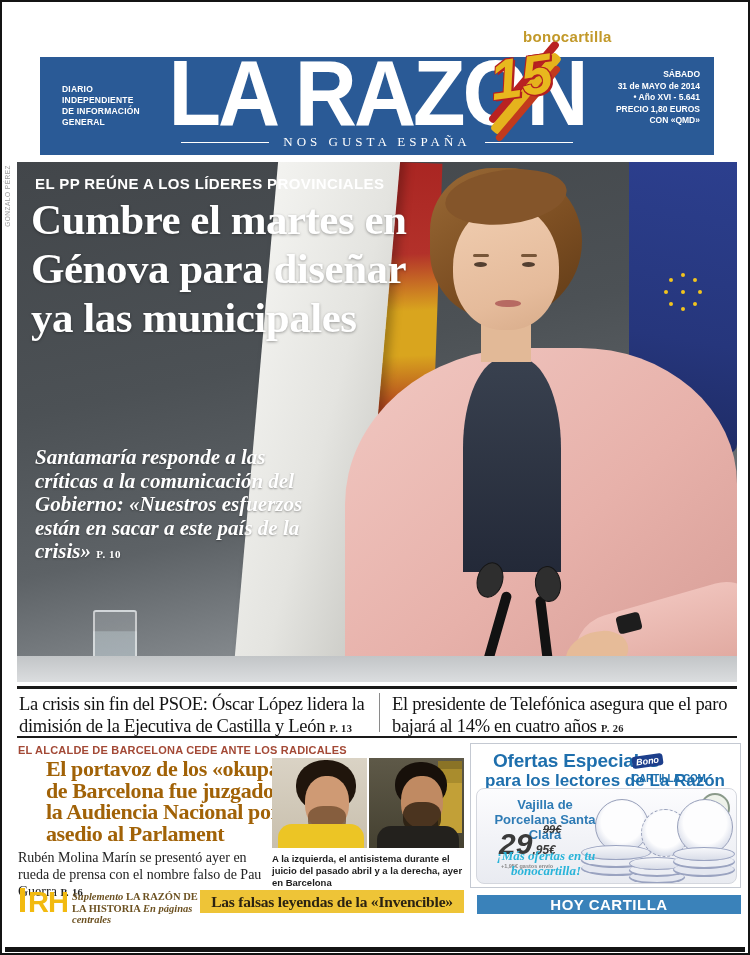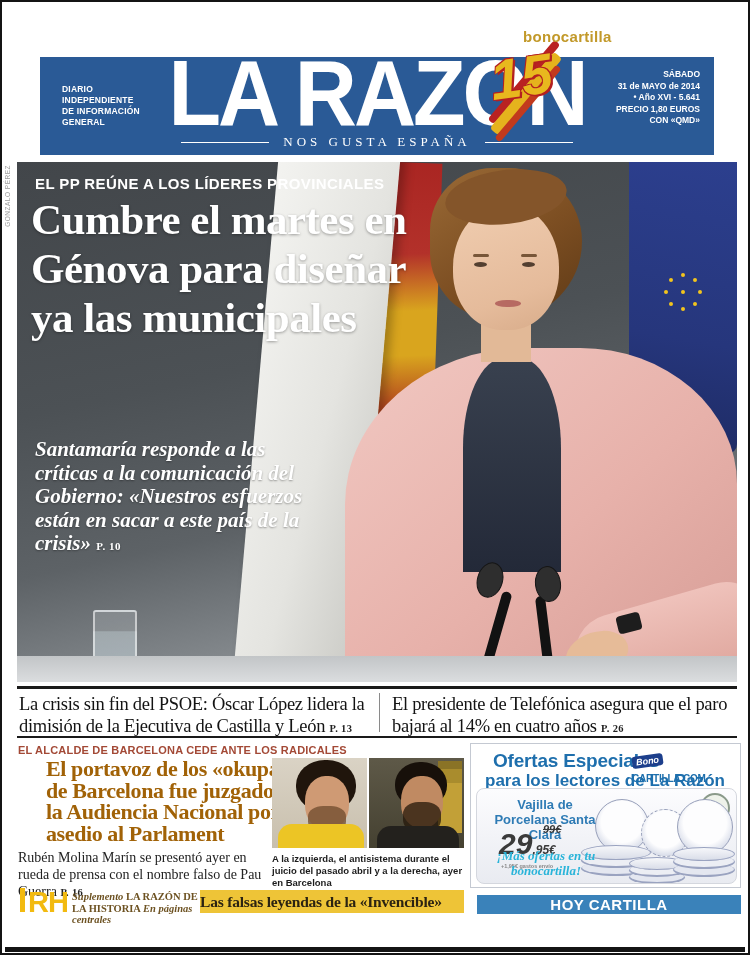--- a/index.html
+++ b/index.html
@@ -79,21 +79,21 @@
   .glass{position:absolute;left:76px;top:448px;width:40px;height:62px;
         border:2px solid rgba(255,255,255,.55);border-radius:3px 3px 6px 6px;
         background:linear-gradient(rgba(235,242,245,.18) 30%,rgba(215,228,233,.45) 32%,rgba(205,220,228,.5));}
   .table{position:absolute;left:0;bottom:0;width:100%;height:26px;
         background:linear-gradient(#c2c5c7,#dbdddf);}
   .kicker1{position:absolute;left:18px;top:13px;color:#fff;font-size:15px;font-weight:bold;
         letter-spacing:.4px;z-index:3;}
   .headline1{position:absolute;left:14px;top:33px;width:398px;color:#fff;z-index:3;
         font-family:"Liberation Serif",serif;font-weight:bold;font-size:43px;line-height:49px;
         letter-spacing:-.5px;text-shadow:0 1px 3px rgba(0,0,0,.35);}
-  .deck1{position:absolute;left:18px;top:276px;width:292px;color:#fff;z-index:3;
+  .deck1{position:absolute;left:18px;top:284px;width:292px;color:#fff;z-index:3;
         font-family:"Liberation Serif",serif;font-style:italic;font-weight:bold;
         font-size:21px;line-height:23.5px;text-shadow:0 1px 2px rgba(0,0,0,.35);}
   .pgref-w{font-size:11px;font-weight:bold;font-style:normal;letter-spacing:.5px;}
   
   .strip{position:absolute;left:15px;top:684px;width:720px;height:52px;box-sizing:border-box;
         border-top:3px solid #1a1a1a;border-bottom:2px solid #1a1a1a;display:flex;}
   .strip .col{font-family:"Liberation Serif",serif;font-size:18.5px;line-height:22px;
         color:#131313;letter-spacing:-.3px;padding-top:4px;}
   .strip .left{width:352px;padding-left:2px;}
   .strip .divider{width:1px;background:#8a8a8a;margin:4px 8px;}
@@ -166,21 +166,21 @@
         line-height:19px;}
   
   .rh{position:absolute;left:18px;top:886px;color:#f2ba10;font-weight:bold;font-size:29px;
         letter-spacing:-1px;line-height:28px;}
   .rh .bar{display:inline-block;width:5px;height:24px;background:#f2ba10;margin-right:3px;}
   .supp{position:absolute;left:70px;top:889px;width:126px;color:#6d5222;
         font-family:"Liberation Serif",serif;font-size:10.5px;line-height:11.5px;font-weight:bold;}
   .supp .it{font-style:italic;}
   .banner{position:absolute;left:198px;top:888px;width:264px;height:23px;background:#eec437;
         color:#2b2312;font-family:"Liberation Serif",serif;font-weight:bold;font-size:15.5px;
-        text-align:left;line-height:23px;letter-spacing:-.2px;}
+        text-align:center;line-height:23px;letter-spacing:-.2px;}
   .bottom-rule{position:absolute;left:3px;right:3px;top:945px;height:5px;background:#141414;}
 </style>
 </head>
 <body>
 
 <div class="page">
 
   <div class="anniv-15">
     <div class="stripe s1"></div>
     <div class="stripe s2"></div>

